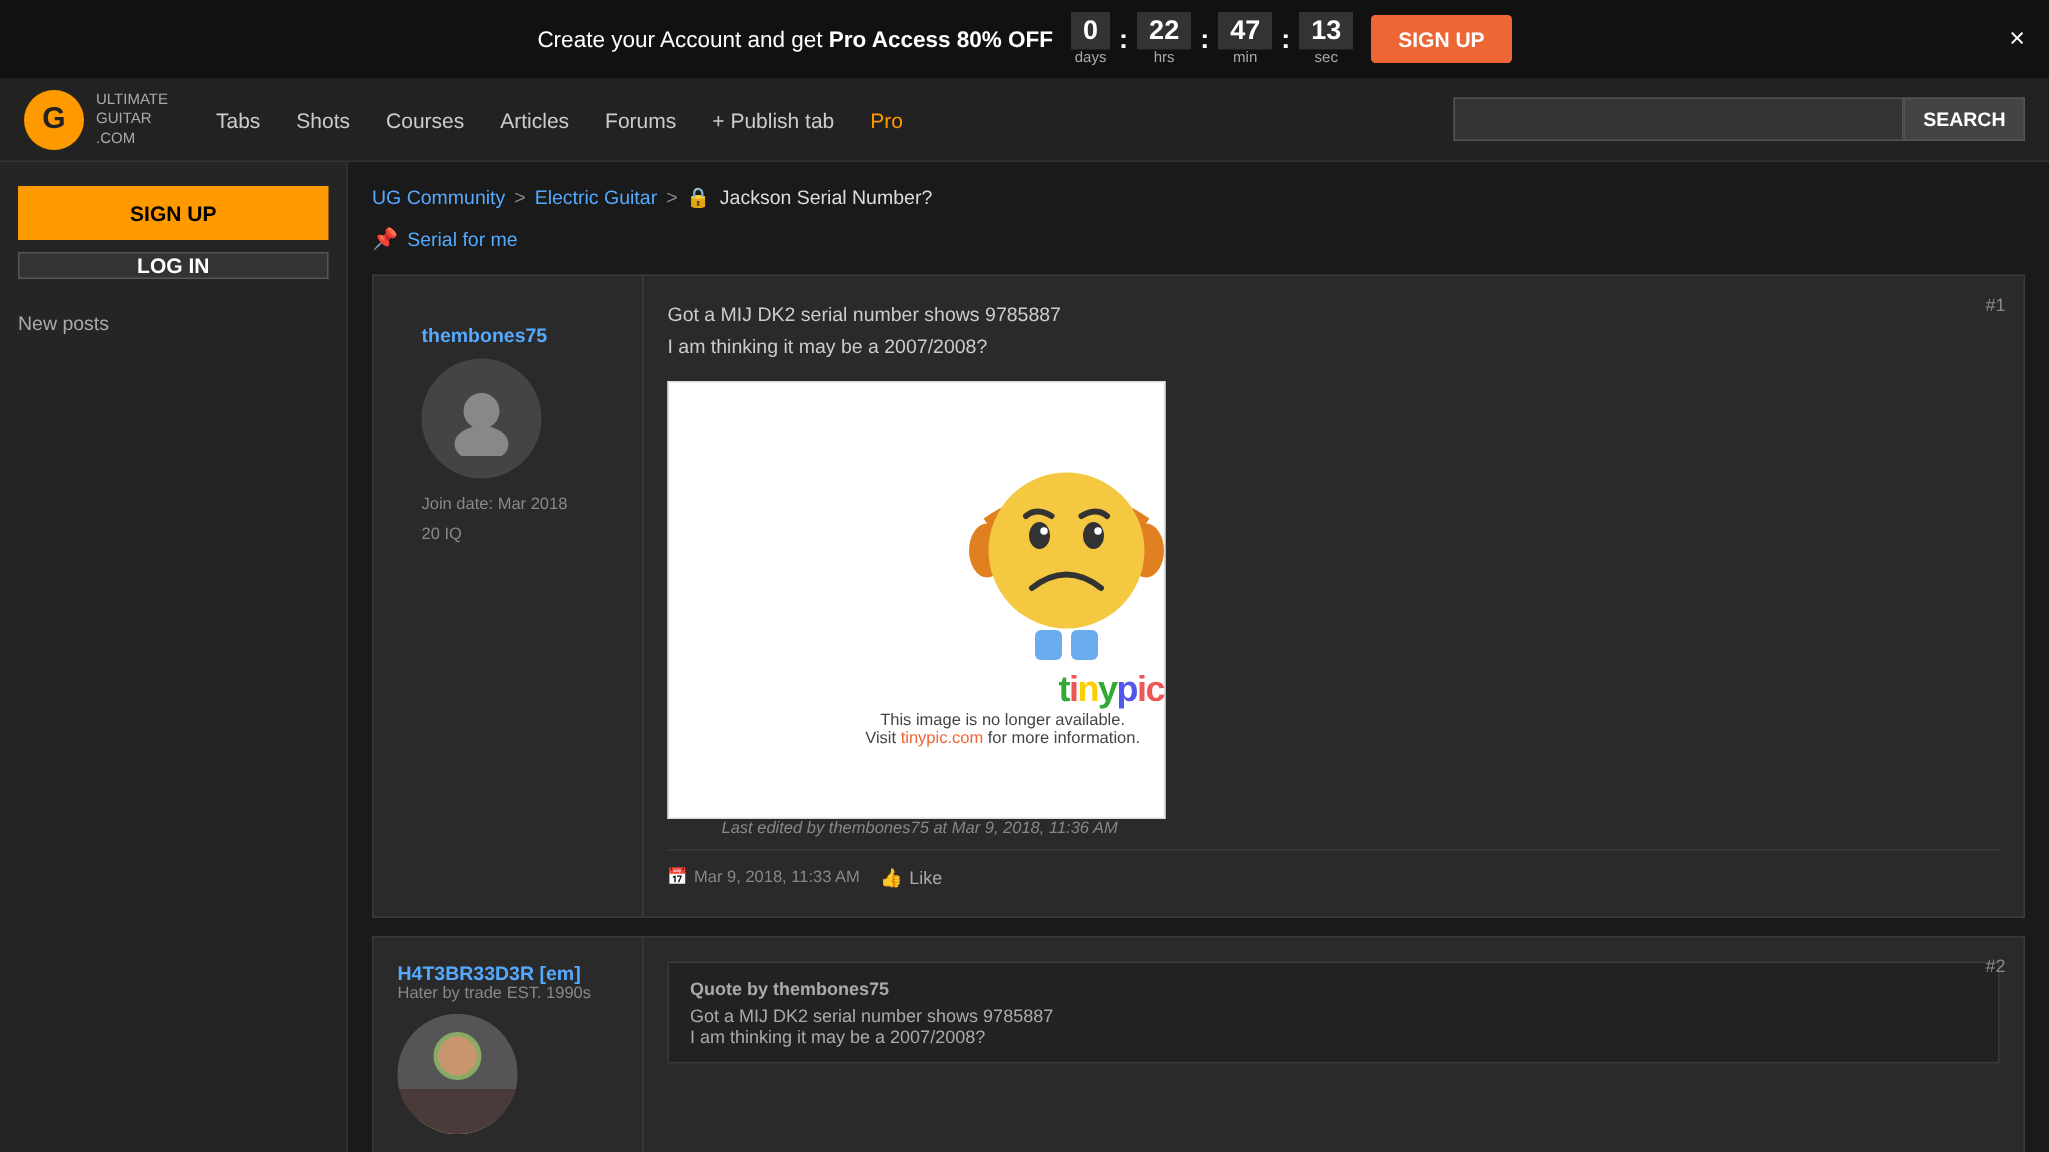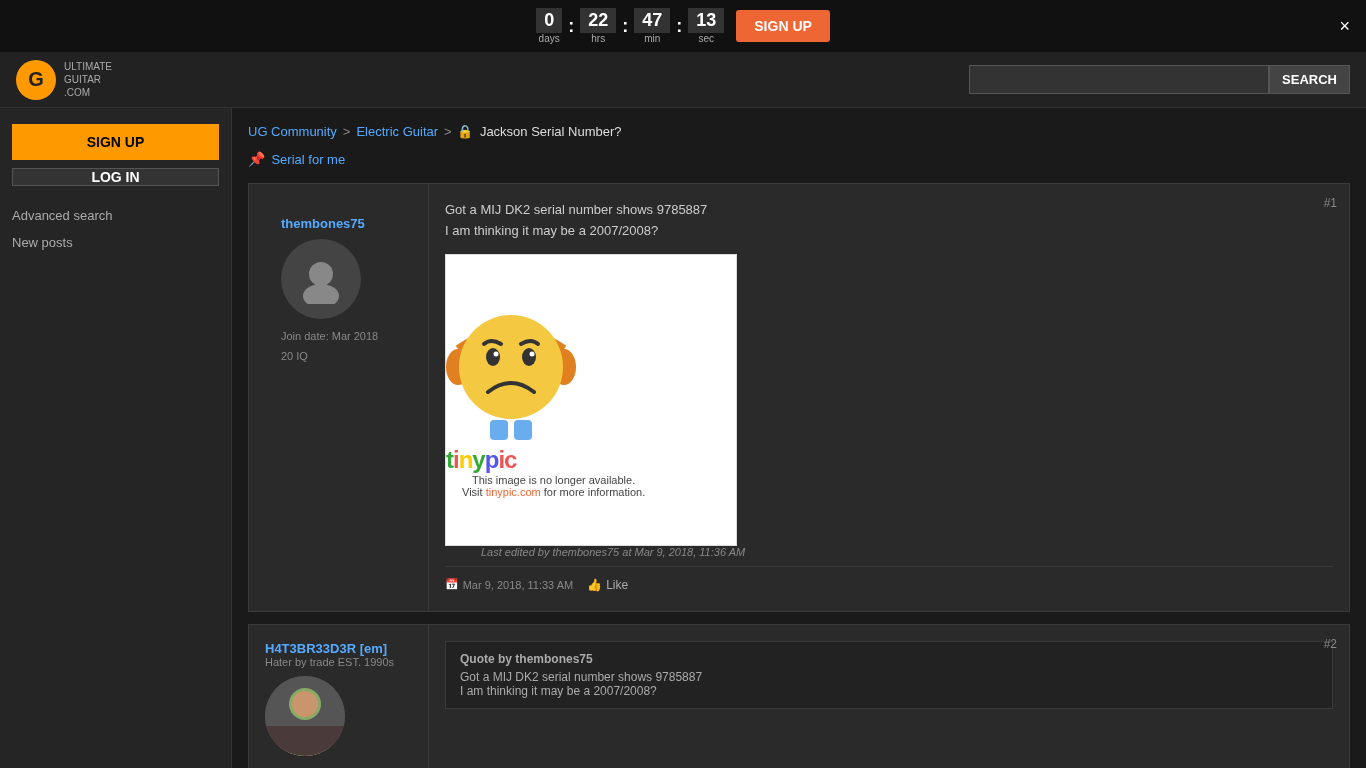--- a/index.html
+++ b/index.html
@@ -111,29 +111,33 @@
     
     .post2-left { width: 180px; min-width: 180px; padding: 16px; border-right: 1px solid #3a3a3a; }
     .username2 { color: #5af; text-decoration: none; font-size: 13px; font-weight: bold; cursor: pointer; }
     .user-role { color: #888; font-size: 11px; }
     .avatar2 { width: 80px; height: 80px; border-radius: 50%; background: #555; display: flex; align-items: center; justify-content: center; overflow: hidden; margin-top: 8px; }
     .quote-box { background: #222; border: 1px solid #3a3a3a; padding: 10px 14px; margin-bottom: 20px; }
     .quote-title { font-size: 12px; font-weight: bold; color: #aaa; margin-bottom: 4px; }
     .quote-text { font-size: 12px; color: #aaa; }
 
     .tinypic-container {
-      width: 292px; height: 292px; background: #fff; display: flex; flex-direction: column; align-items: flex-start; justify-content: center; border: 1px solid #ddd;
+      width: 332px; height: 292px; background: #fff; display: flex; flex-direction: column; align-items: flex-end; justify-content: center; border: 1px solid #ddd;
     }
     .tinypic-unavail { font-size: 11px; color: #444; text-align: center; padding: 0 16px; }
     .tinypic-link { color: #e63; }
   </style>
 </head>
 <body>
 
 <div class="top-banner">
+  <span class="banner-text">
+    <span>Create your Account and get</span>
+    <strong>Pro Access 80% OFF</strong>
+  </span>
   <div class="timer-group">
     <div class="timer-unit">
       <span class="timer-num">0</span>
       <span class="timer-label">days</span>
     </div>
     <span class="timer-colon">:</span>
     <div class="timer-unit">
       <span class="timer-num">22</span>
       <span class="timer-label">hrs</span>
     </div>
@@ -154,32 +158,40 @@
 
 <div class="nav-bar">
   <div class="logo">
     <div class="logo-icon">G</div>
     <div class="logo-text">
       <div>ULTIMATE</div>
       <div>GUITAR</div>
       <div>.COM</div>
     </div>
   </div>
+  <nav class="nav-links">
+    <a class="nav-link">Tabs</a>
+    <a class="nav-link">Shots</a>
+    <a class="nav-link">Courses</a>
+    <a class="nav-link">Articles</a>
+    <a class="nav-link">Forums</a>
+    <a class="nav-link publish">+ Publish tab</a>
+    <a class="nav-link pro">Pro</a>
+  </nav>
   <div class="nav-search">
     <input class="search-input" type="text" placeholder="" style="">
     <button class="search-btn">SEARCH</button>
   </div>
 </div>
 
 <div class="main-container">
 
   <div class="sidebar">
     <button class="sidebar-signup">SIGN UP</button>
     <button class="sidebar-login">LOG IN</button>
-    <a class="sidebar-link">Advanced search</a>
     <a class="sidebar-link">New posts</a>
   </div>
 
   <div class="content">
 
     <div class="breadcrumb">
       <a>UG Community</a>
       <span class="sep">&gt;</span>
       <a>Electric Guitar</a>
       <span class="sep">&gt;</span>

